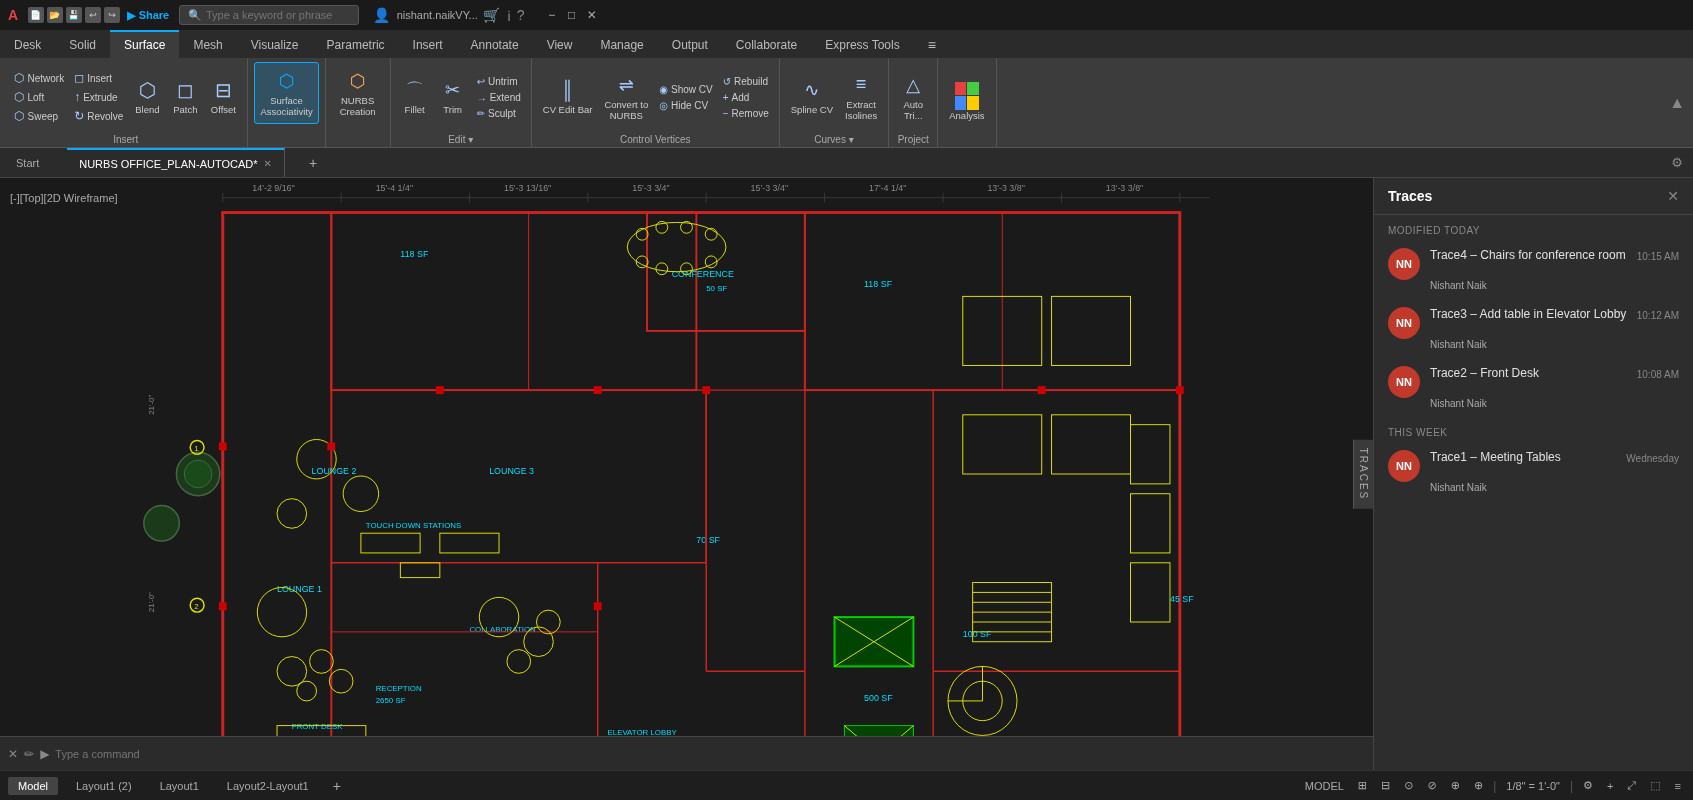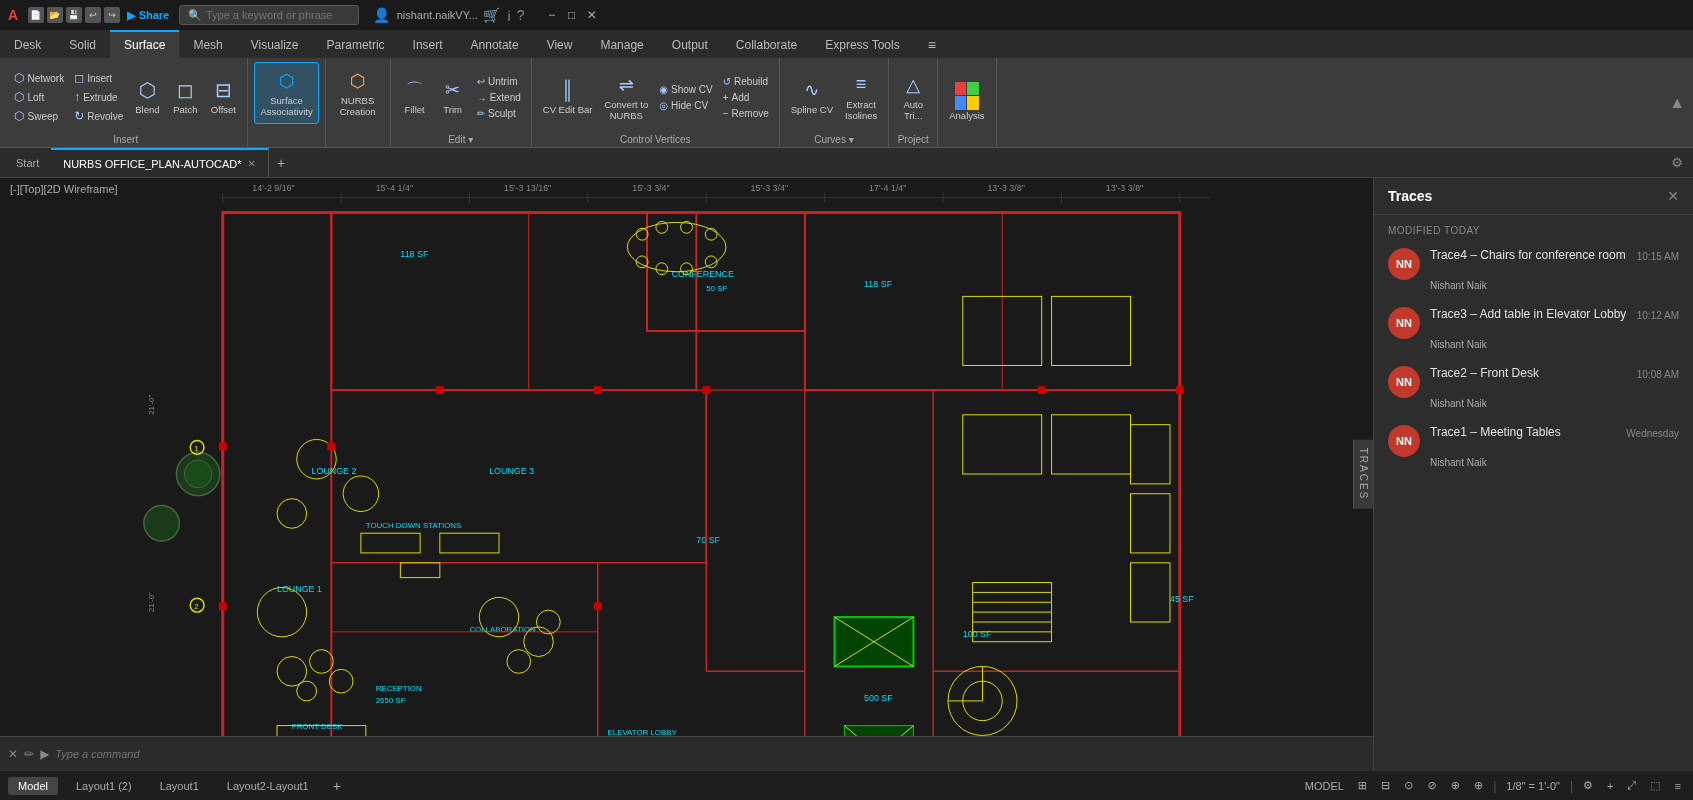--- a/index.html
+++ b/index.html
@@ -101,21 +101,21 @@
     }
     .ribbon-col { display: flex; flex-direction: column; gap: 1px; }
 
     
     #tabs-bar {
       background: #2b2b2b;
       height: 30px;
       display: flex;
       align-items: center;
       padding: 0 4px;
-      gap: 0;
+      gap: 16px;
       flex-shrink: 0;
       border-bottom: 1px solid #444;
     }
     .doc-tab {
       padding: 4px 12px;
       background: #3c3c3c;
       border-right: 1px solid #555;
       border-top: 2px solid transparent;
       cursor: pointer;
       display: flex;
@@ -142,21 +142,21 @@
     #drawing-area {
       flex: 1;
       background: #1a1a1a;
       position: relative;
       overflow: hidden;
       display: flex;
       flex-direction: column;
     }
     #view-label {
       position: absolute;
-      top: 5px;
+      top: 14px;
       left: 10px;
       color: #aaa;
       font-size: 11px;
       z-index: 5;
     }
 
     
     #floorplan-svg {
       position: absolute;
       top: 0; left: 0;
@@ -168,21 +168,21 @@
       background: #2b2b2b;
       border-top: 1px solid #444;
       height: 34px;
       display: flex;
       align-items: center;
       padding: 0 8px;
       gap: 6px;
       flex-shrink: 0;
     }
     #command-bar .cmd-icon { color: #888; cursor: pointer; font-size: 12px; }
-    #command-bar input { background: none; border: none; outline: none; color: #aaa; font-size: 11px; flex: 1; font-style: italic; }
+    #command-bar input { background: none; border: none; outline: none; color: #aaa; font-size: 11px; flex: 1; }
 
     
     #status-bar {
       background: #1e1e1e;
       height: 30px;
       display: flex;
       align-items: center;
       padding: 0 8px;
       gap: 8px;
       flex-shrink: 0;
@@ -738,20 +738,21 @@
         <div class="trace-avatar">NN</div>
         <div class="trace-info">
           <div class="trace-name">Trace2 – Front Desk</div>
           <div class="trace-author">Nishant Naik</div>
         </div>
         <div class="trace-time">10:08 AM</div>
       </div>
     </div>
 
     <div>
+      <div class="traces-section-label">THIS WEEK</div>
 
       <div class="trace-item">
         <div class="trace-avatar">NN</div>
         <div class="trace-info">
           <div class="trace-name">Trace1 – Meeting Tables</div>
           <div class="trace-author">Nishant Naik</div>
         </div>
         <div class="trace-time">Wednesday</div>
       </div>
     </div>

